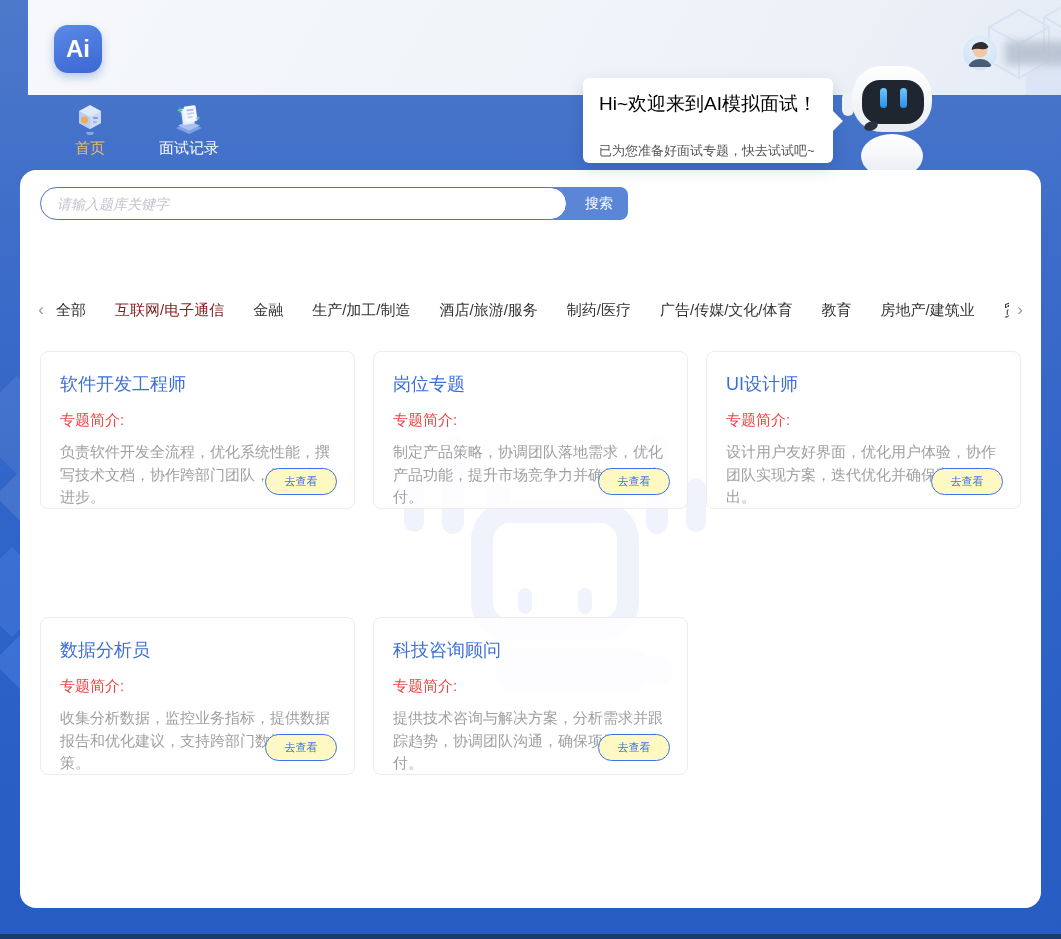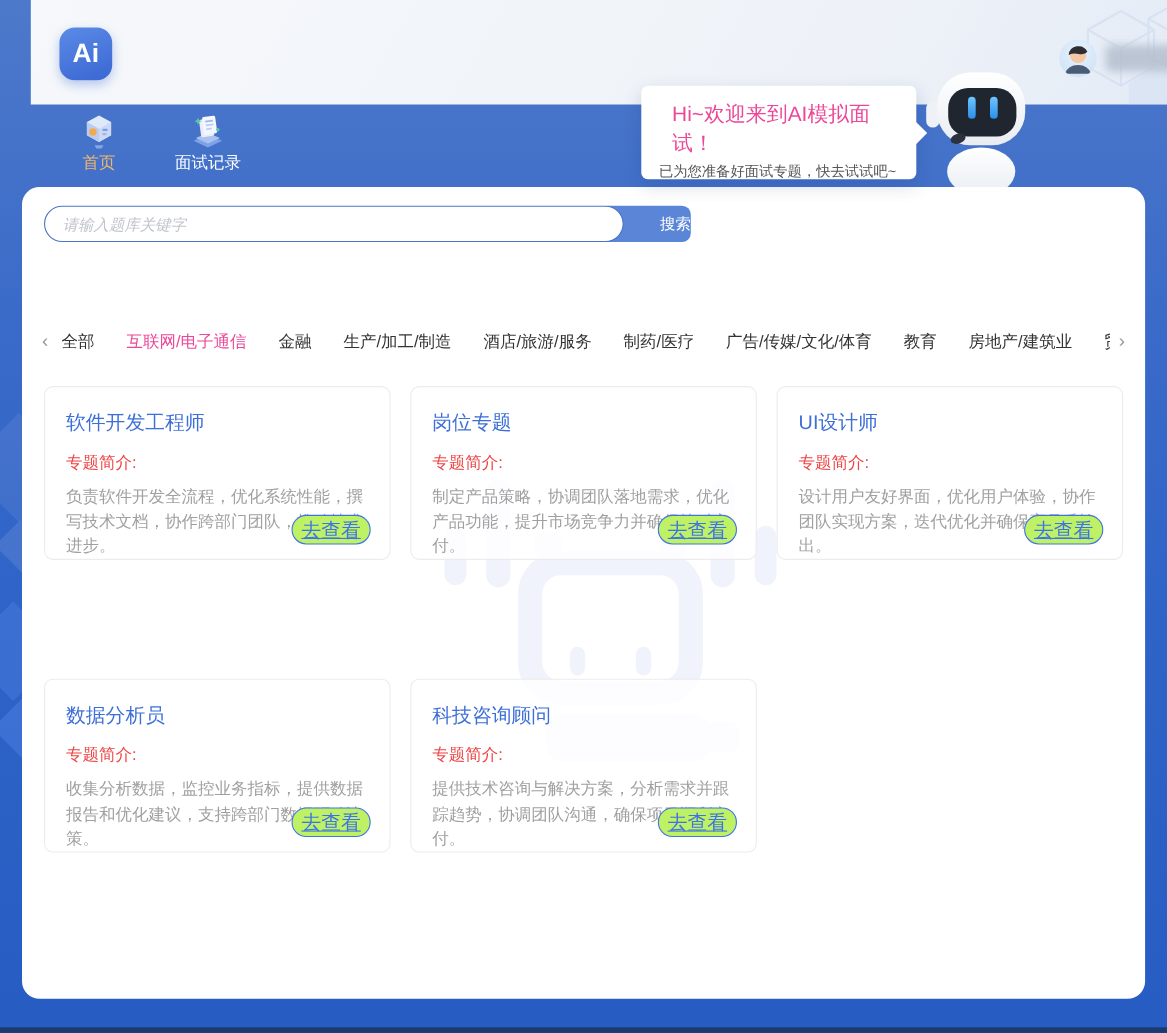--- a/index.html
+++ b/index.html
@@ -39,66 +39,66 @@
   
   .deco-diamond { position:absolute; background:rgba(255,255,255,.07); transform:rotate(45deg); }
   .d1 { left:-18px; top:390px; width:70px; height:70px; }
   .d2 { left:6px;  top:470px; width:52px; height:52px; background:rgba(255,255,255,.10); }
   .d3 { left:-20px; top:560px; width:64px; height:64px; background:rgba(120,170,255,.18); }
   .d4 { left:2px; top:640px; width:44px; height:44px; background:rgba(120,170,255,.22); }
 
   
   .bubble { position:absolute; left:583px; top:78px; width:250px; height:85px; background:#fff;
             border-radius:6px; box-shadow:0 6px 16px rgba(20,50,110,.18); padding:13px 16px; z-index:7; }
-  .bubble-title { font-size:19px; color:#ec4899;margin-left:12px; }
-  .bubble-sub { margin-top:4px; font-size:13px; color:#555; }
+  .bubble-title { font-size:19px; color:#000000; }
+  .bubble-sub { margin-top:25px; font-size:13px; color:#555; }
   .bubble-tail { position:absolute; right:-7px; top:36px; width:14px; height:14px; background:#fff;
                  transform:rotate(45deg); }
   .robot { position:absolute; left:840px; top:60px; z-index:7; }
 
   
   .panel { position:absolute; left:20px; top:170px; width:1021px; height:738px; background:#fff;
            border-radius:16px; z-index:3; }
   .watermark { position:absolute; left:370px; top:250px; z-index:0; pointer-events:none; }
 
   .search-group { position:absolute; left:20px; top:17px; width:588px; height:33px; z-index:2; }
   .search-btn { position:absolute; left:505px; top:0; width:83px; height:33px; border:none;
                 background:#5b86d8; color:#fff; font-size:14px; border-radius:8px; cursor:pointer;
-                display:flex; align-items:center; justify-content:flex-end; 
+                display:flex; align-items:center; justify-content:flex-end; padding-right:15px;
                 font-family:Liberation Mono, monospace; }
   .search-input { position:absolute; left:0; top:0; width:527px; height:33px; border:1px solid #4a74c9;
                   border-radius:17px; background:#fff; padding:0 16px; font-size:14px; color:#333;
                   outline:none; font-family:inherit;font-style:italic; }
   .search-input::placeholder { color:#c0c4cc; }
 
   .tabs { position:absolute; left:20px; top:70px; height:33px; display:flex;
           border:1px solid #ececec; border-radius:4px; overflow:hidden; z-index:2; }
   .tab { width:91px; height:33px; display:flex; align-items:center; justify-content:center;
          font-size:15px; color:#3b6bd6; background:#fff; cursor:pointer; }
   .tab.active { background:#4c78c8; color:#fff; font-weight:bold; }
 
   .cat-row { position:absolute; left:10px; top:120px; width:1001px; height:40px; display:flex;
              align-items:center; z-index:2; }
   .cat-arrow { width:22px; color:#999; font-size:17px; text-align:center; cursor:pointer; flex:0 0 auto; }
   .cat-list { flex:1; display:flex; align-items:center; gap:29px; overflow:hidden; padding:0 4px; }
   .cat { font-size:15px; color:#333; white-space:nowrap; cursor:pointer; position:relative; }
-  .cat.active { color:#ec4899; }
+  .cat.active { color:#7f1d1d; }
   .cat.active::after { content:""; position:absolute; left:0; right:0; bottom:-10px; height:2px;
                        background:#3e73e8; border-radius:1px; }
 
   .cards-grid { position:absolute; left:20px; top:181px; width:981px; z-index:1;
                 display:grid; grid-template-columns:repeat(3,315px); column-gap:18px; row-gap:108px; }
   .card { position:relative; height:158px; background:rgba(255,255,255,.82); border:1px solid #ececec;
           border-radius:8px; padding:20px 19px 0 19px; }
   .card-title { font-size:18px; color:#3d6fd8; font-weight:500; }
   .card-label { margin-top:15px; font-size:15px; color:#ef4444; }
   .card-desc { margin-top:11px; font-size:15px; color:#a0a0a0; line-height:1.5; }
-  .view-btn { position:absolute; right:17px; bottom:13px; width:72px; height:27px; background:#bef264;
-              border:1px solid #3e73e8; border-radius:14px; color:#3e73e8; font-size:18px;
-              cursor:pointer; font-family:inherit;text-decoration:underline; }
+  .view-btn { position:absolute; right:17px; bottom:13px; width:72px; height:27px; background:#fef9c3;
+              border:1px solid #3e73e8; border-radius:14px; color:#3e73e8; font-size:11px;
+              cursor:pointer; font-family:inherit; }
 
   .footer-line { position:absolute; left:0; bottom:0; width:1061px; height:5px; background:#1b3a70; z-index:8; }
 </style>
 </head>
 <body>
 
 <div class="stage">
 
   <div class="deco-diamond d1"></div>
   <div class="deco-diamond d2"></div>

